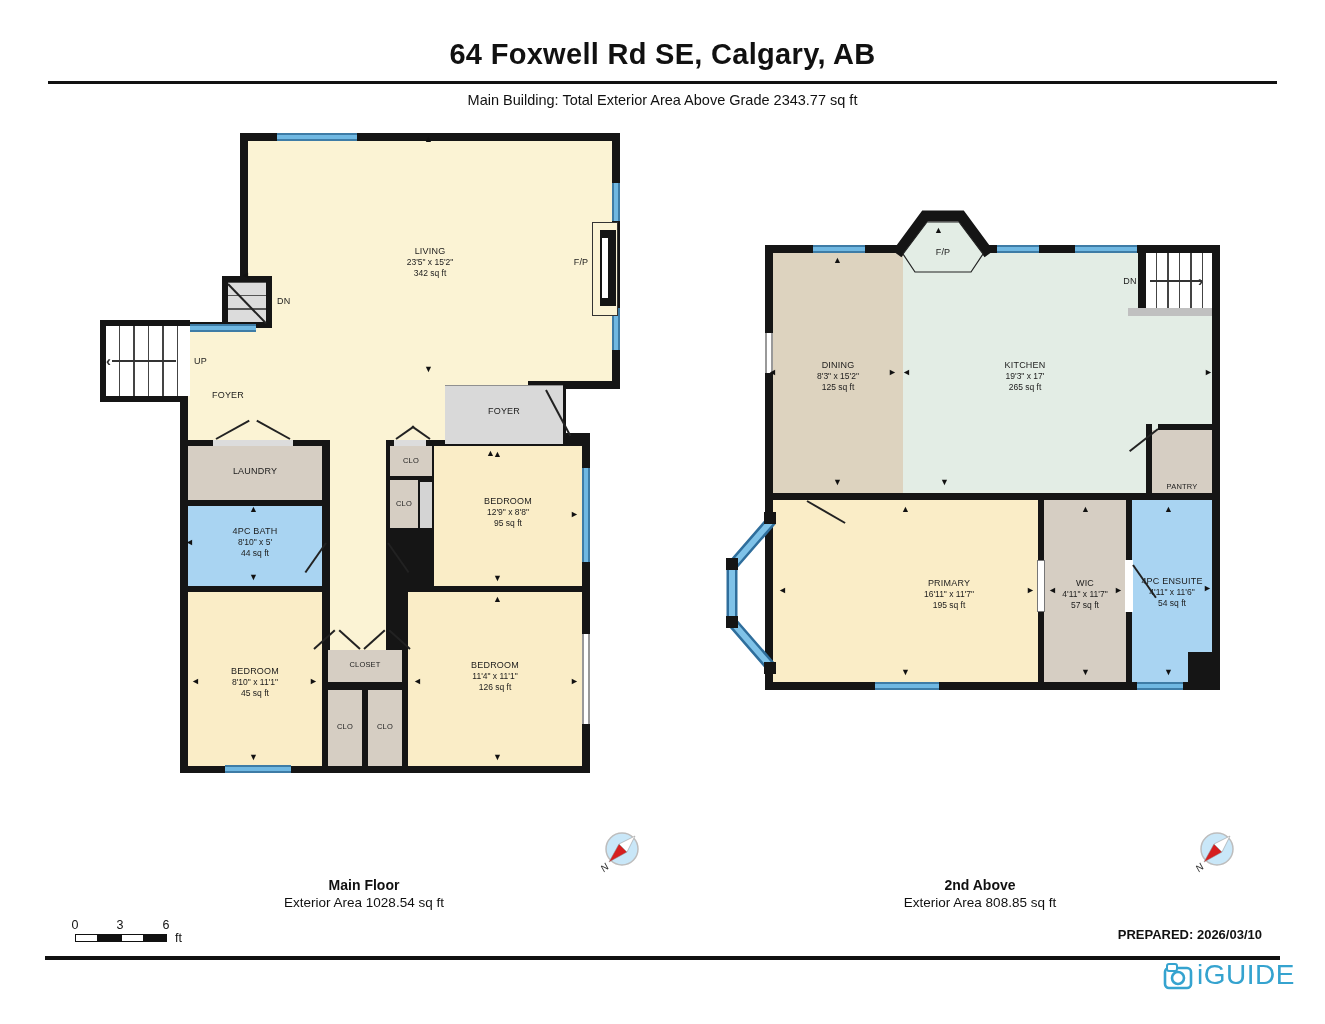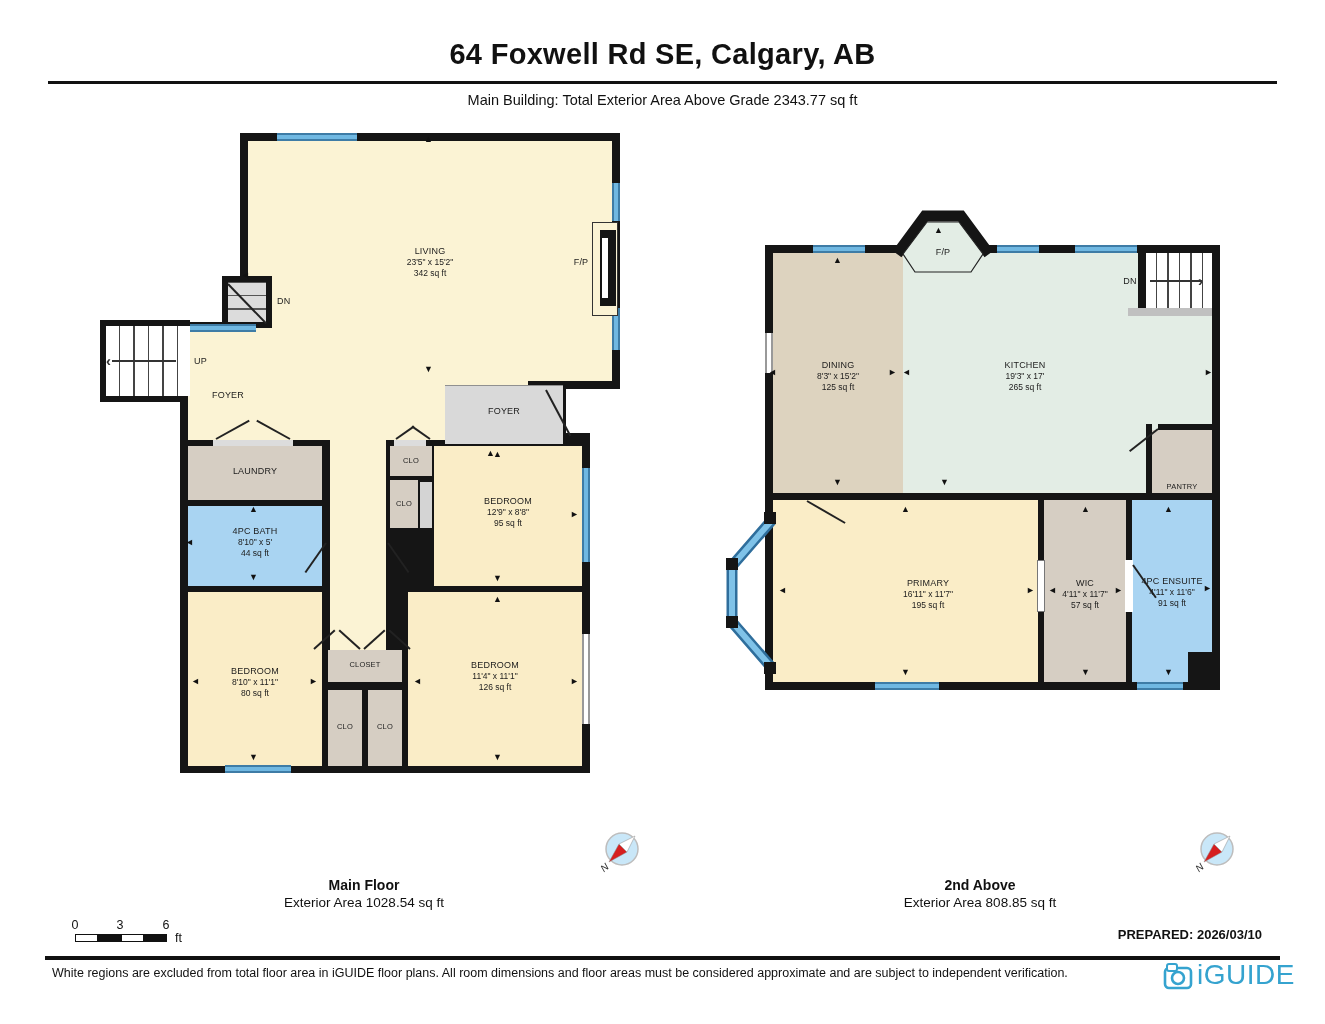--- a/index.html
+++ b/index.html
@@ -154,21 +154,21 @@
     <span class="rn">LAUNDRY</span>
   </div>
   <div class="rlabel" style="left:190px;top:526px;width:130px;">
     <span class="rn">4PC BATH</span>
     <span class="rd">8'10" x 5'</span>
     <span class="rd">44 sq ft</span>
   </div>
   <div class="rlabel" style="left:190px;top:666px;width:130px;">
     <span class="rn">BEDROOM</span>
     <span class="rd">8'10" x 11'1"</span>
-    <span class="rd">80 sq ft</span>
+    <span class="rd">45 sq ft</span>
   </div>
   <div class="rlabel" style="left:390px;top:456px;width:42px;">
     <span class="rn-sm">CLO</span>
   </div>
   <div class="rlabel" style="left:388px;top:499px;width:32px;">
     <span class="rn-sm">CLO</span>
   </div>
   <div class="rlabel" style="left:434px;top:496px;width:148px;">
     <span class="rn">BEDROOM</span>
     <span class="rd">12'9" x 8'8"</span>
@@ -267,34 +267,34 @@
     <span class="rn">KITCHEN</span>
     <span class="rd">19'3" x 17'</span>
     <span class="rd">265 sq ft</span>
   </div>
   <div class="rlabel" style="left:1118px;top:276px;width:24px;">
     <span class="rn">DN</span>
   </div>
   <div class="rlabel" style="left:1152px;top:458px;width:60px;margin-top:24px;">
     <span class="rn-sm">PANTRY</span>
   </div>
-  <div class="rlabel" style="left:858px;top:578px;width:140px;">
+  <div class="rlabel" style="left:879px;top:578px;width:140px;">
     <span class="rn">PRIMARY</span>
     <span class="rd">16'11" x 11'7"</span>
     <span class="rd">195 sq ft</span>
   </div>
   <div class="rlabel" style="left:1046px;top:578px;width:78px;">
     <span class="rn">WIC</span>
     <span class="rd">4'11" x 11'7"</span>
     <span class="rd">57 sq ft</span>
   </div>
   <div class="rlabel" style="left:1130px;top:576px;width:84px;">
     <span class="rn">4PC ENSUITE</span>
     <span class="rd">4'11" x 11'6"</span>
-    <span class="rd">91 sq ft</span>
+    <span class="rd">54 sq ft</span>
   </div>
 
   <svg style="left:599px;top:828px;" width="46" height="46" viewBox="0 0 46 46">
     <circle cx="23" cy="21" r="16" fill="#C9E7F8" stroke="#BDBDBD" stroke-width="1.5"></circle>
     <polygon points="10,34 20,16 28,24" fill="#D61F1F" stroke="#8a8a8a" stroke-width="0.5"></polygon>
     <polygon points="36,8 28,24 20,16" fill="#ffffff" stroke="#8a8a8a" stroke-width="0.5"></polygon>
   </svg>
   <span class="compass-n" style="left:601px;top:862px;">N</span>
   <svg style="left:1194px;top:828px;" width="46" height="46" viewBox="0 0 46 46">
     <circle cx="23" cy="21" r="16" fill="#C9E7F8" stroke="#BDBDBD" stroke-width="1.5"></circle>
@@ -312,21 +312,20 @@
   <div class="scale-tick" style="left:112px;top:918px;">3</div>
   <div class="scale-tick" style="left:158px;top:918px;">6</div>
   <div class="scale-seg" style="left:75px;top:934px;width:23px;background:#fff;"></div>
   <div class="scale-seg" style="left:98px;top:934px;width:23px;background:#111;"></div>
   <div class="scale-seg" style="left:121px;top:934px;width:23px;background:#fff;"></div>
   <div class="scale-seg" style="left:144px;top:934px;width:23px;background:#111;"></div>
   <div class="scale-unit" style="left:175px;top:931px;">ft</div>
 
   <div class="prepared">PREPARED: 2026/03/10</div>
   <div class="rule" style="left:45px;top:956px;width:1235px;height:4px;"></div>
-  <div class="disclaimer">White regions are excluded from total floor area in iGUIDE floor plans. All room dimensions and floor areas must be considered approximate and are subject to independent verification.</div>
   <svg style="left:1163px;top:963px;" width="30" height="28" viewBox="0 0 30 28">
     <rect x="2" y="5" width="26" height="20" rx="4" fill="none" stroke="#35A3CF" stroke-width="2.6"></rect>
     <rect x="4" y="1" width="10" height="7" rx="2" fill="#ffffff" stroke="#35A3CF" stroke-width="2"></rect>
     <circle cx="15" cy="15" r="6" fill="none" stroke="#35A3CF" stroke-width="2.6"></circle>
   </svg>
   <div class="brand-text">iGUIDE</div>
 
 </div>
 
 </body></html>

